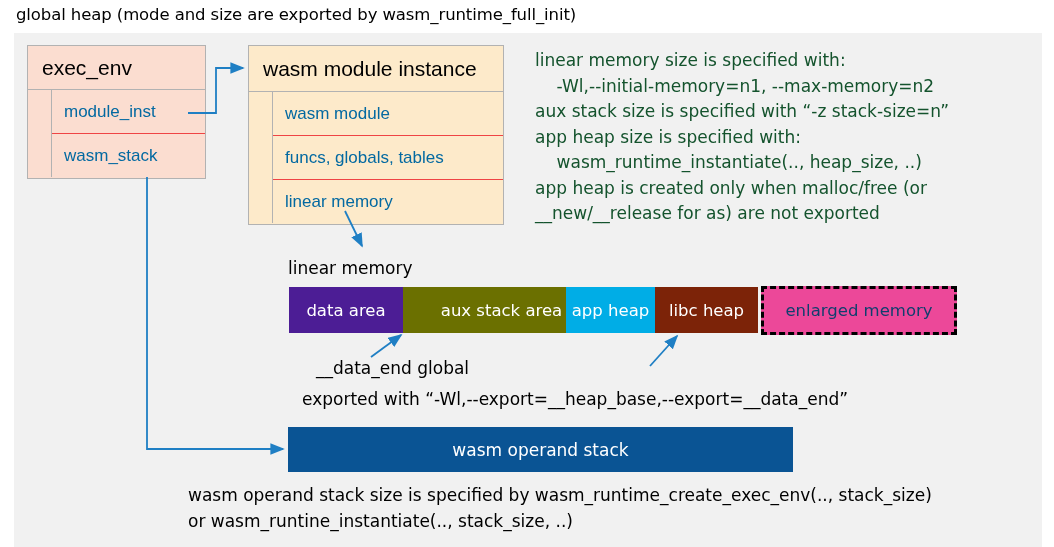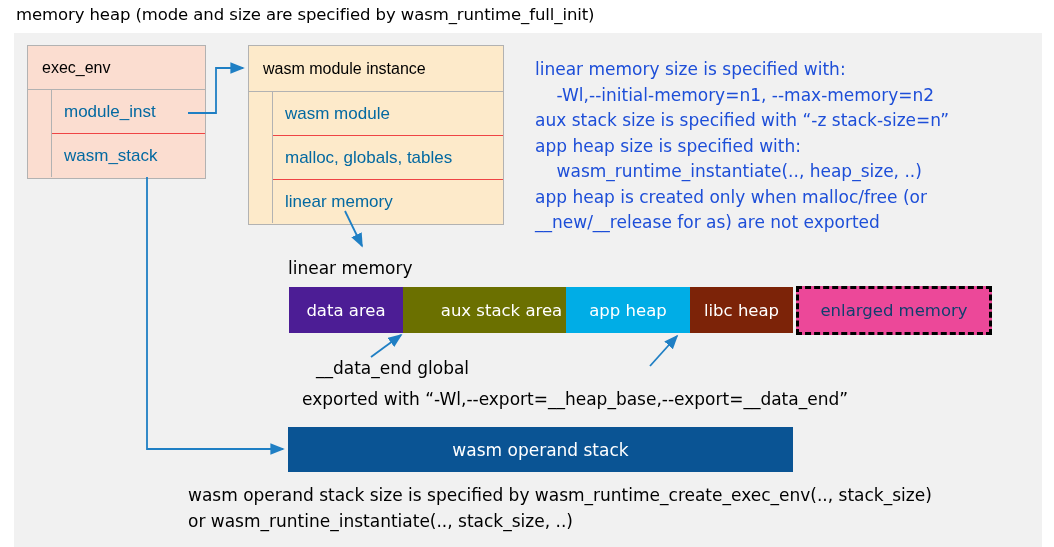--- a/index.html
+++ b/index.html
@@ -40,21 +40,21 @@
     position: absolute;
     box-sizing: border-box;
     border: 1px solid #b2b2b2;
   }
   .struct-head {
     box-sizing: border-box;
     border-bottom: 1px solid #b2b2b2;
     display: flex;
     align-items: center;
     padding-left: 14px;
-    font-size: 16px;
+    font-size: 21px;
     color: #000;
     font-family: "Liberation Sans", sans-serif;
     text-align: right;
   }
   .struct-body {
     display: flex;
     height: calc(100% - 40px);
   }
   .struct-gutter {
     box-sizing: border-box;
@@ -89,25 +89,25 @@
   #wasm-mod-inst { left: 248px; top: 45px; width: 256px; height: 180px; background: #fdeaca; }
   #wasm-mod-inst .struct-head { height: 46px; background: #fdeaca; }
   #wasm-mod-inst .struct-body { height: calc(100% - 47px); }
   #wasm-mod-inst .struct-gutter { width: 24px; background: #fdeaca; }
   #wasm-mod-inst .struct-row { background: #fdeaca; }
 
   
   #notes {
     position: absolute;
     left: 535px;
-    top: 57px;
+    top: 48px;
     width: 510px;
     font-size: 17px;
     line-height: 25.5px;
-    color: #1d4ed8;
+    color: #14532d;
     white-space: pre;
   }
 
   
   #linmem-label {
     position: absolute;
     left: 288px;
     top: 258px;
     font-size: 17px;
     color: #000;
@@ -177,60 +177,60 @@
     left: 0; top: 0;
     width: 1054px; height: 547px;
     pointer-events: none;
   }
 </style>
 </head>
 <body>
 
 <div id="canvas">
 
-  <div id="title">memory heap (mode and size are specified by wasm_runtime_full_init)</div>
+  <div id="title">global heap (mode and size are exported by wasm_runtime_full_init)</div>
 
   <div id="gray-panel"></div>
 
   <div class="struct-box" id="exec-env">
     <div class="struct-head">exec_env</div>
     <div class="struct-body">
       <div class="struct-gutter"></div>
       <div class="struct-rows">
         <div class="struct-row">module_inst</div>
         <div class="struct-row">wasm_stack</div>
       </div>
     </div>
   </div>
 
   <div class="struct-box" id="wasm-mod-inst">
     <div class="struct-head">wasm module instance</div>
     <div class="struct-body">
       <div class="struct-gutter"></div>
       <div class="struct-rows">
         <div class="struct-row">wasm module</div>
-        <div class="struct-row">malloc, globals, tables</div>
+        <div class="struct-row">funcs, globals, tables</div>
         <div class="struct-row">linear memory</div>
       </div>
     </div>
   </div>
 
   <div id="notes">linear memory size is specified with:
     -Wl,--initial-memory=n1, --max-memory=n2
 aux stack size is specified with “-z stack-size=n”
 app heap size is specified with:
     wasm_runtime_instantiate(.., heap_size, ..)
 app heap is created only when malloc/free (or
 __new/__release for as) are not exported</div>
 
   <div id="linmem-label">linear memory</div>
   <div id="membar">
       <div class="seg" style="width: 114px; background: #4c1d95;">data area</div>
       <div class="seg" style="width: 163px; background: rgb(107, 112, 0); padding-left: 34px;">aux stack area</div>
-      <div class="seg" style="width: 124px; background: rgb(0, 173, 230);">app heap</div>
+      <div class="seg" style="width: 89px; background: rgb(0, 173, 230);">app heap</div>
       <div class="seg" style="width: 103px; background: rgb(124, 35, 8);">libc heap</div>
       <div class="seg dashed" style="width: 196px;">enlarged memory</div>
     </div>
 
   <div class="anno" id="anno-data-end">__data_end global</div>
   <div class="anno" id="anno-exported">exported with “-Wl,--export=__heap_base,--export=__data_end”</div>
 
   <div id="bottom-note">wasm operand stack size is specified by wasm_runtime_create_exec_env(.., stack_size)
 or wasm_runtine_instantiate(.., stack_size, ..)</div>
   <div id="operand-stack">wasm operand stack</div>

